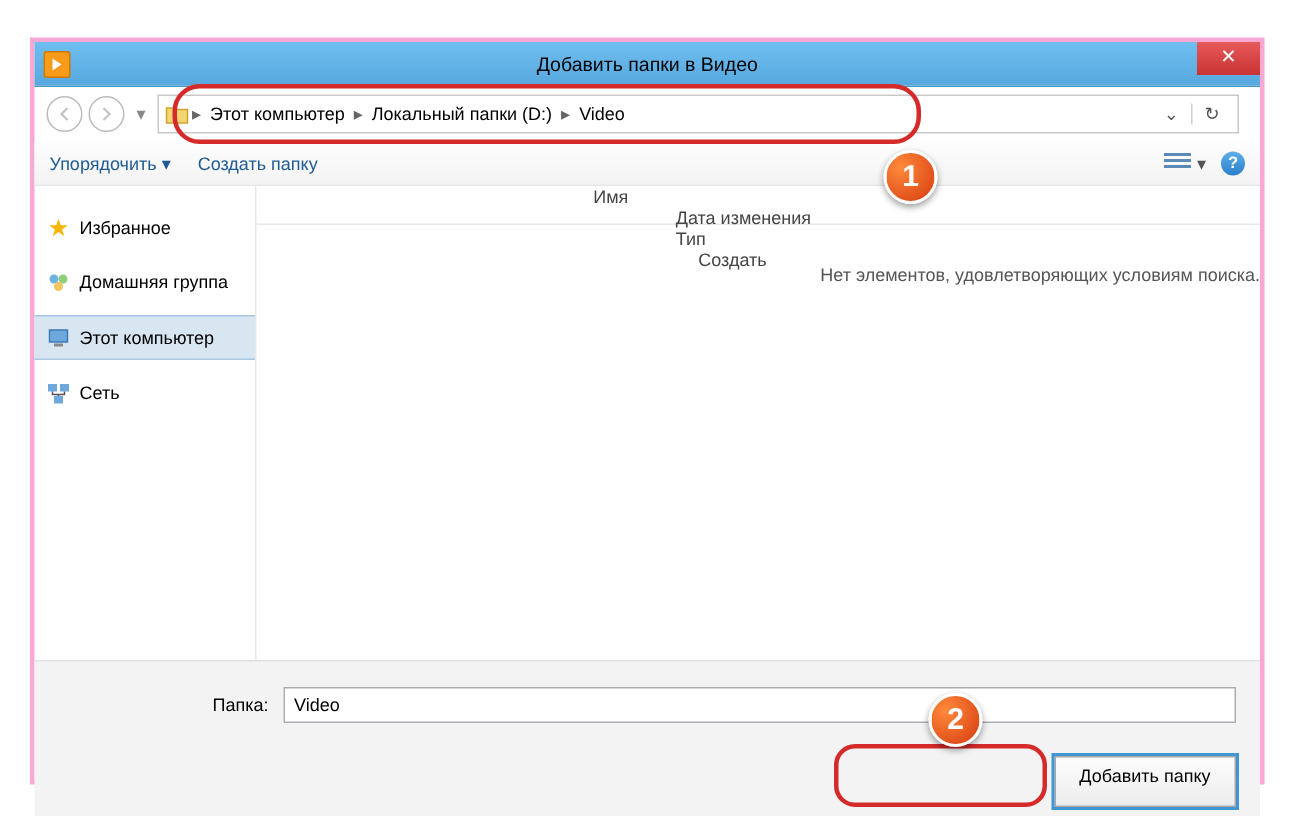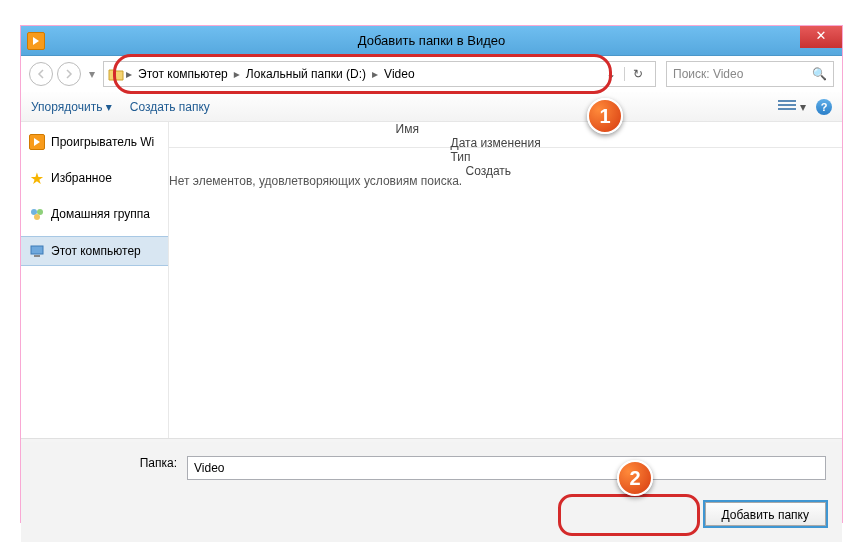--- a/index.html
+++ b/index.html
@@ -1,17 +1,17 @@
 <!DOCTYPE html>
 <html><head>
 <meta charset="utf-8">
 <style>
   * { box-sizing: border-box; margin: 0; padding: 0; font-family: "Segoe UI", Tahoma, sans-serif; font-size: 12px; }
   body { background: #fff; width: 864px; height: 544px; position: relative; }
-  .outer-frame { position: absolute; left: 20px; top: 25px; width: 823px; height: 498px; border: 1px solid #f9a8d4; background: #fff; }
+  .outer-frame { position: absolute; left: 20px; top: 25px; width: 823px; height: 498px; border: 3px solid #f9a8d4; background: #fff; }
   .titlebar { height: 30px; background: linear-gradient(#6fbef0,#56a8de); border-bottom: 1px solid #4b97c9; display: flex; align-items: center; position: relative; }
   .titlebar .app-icon { width: 18px; height: 18px; margin-left: 6px; background: #f89b1b; border: 1px solid #d07a00; border-radius: 2px; display:flex; align-items:center; justify-content:center; }
   .titlebar .app-icon::after { content:""; width:0; height:0; border-left:6px solid #fff; border-top:4px solid transparent; border-bottom:4px solid transparent; }
   .titlebar .title { position:absolute; left:0; right:0; text-align:center; font-size:13px; color:#000; }
   .titlebar .close-btn { position:absolute; right:0; top:0; width:42px; height:22px; background:linear-gradient(#e75a5a,#c83232); color:#fff; text-align:center; line-height:20px; font-size:13px; }
   .nav-row { height:36px; display:flex; align-items:center; padding:0 8px; gap:4px; position:relative; }
   .nav-arrow { width:24px; height:24px; border:1px solid #bcbcbc; border-radius:50%; display:flex; align-items:center; justify-content:center; color:#7a7a7a; background:#fff; }
   .nav-arrow.disabled { color:#c4c4c4; }
   .nav-arrow svg { width:10px; height:10px; }
   .addr-bar { flex:1; height:26px; border:1px solid #c9c9c9; display:flex; align-items:center; padding:0 4px; gap:2px; background:#fff; margin-right:6px; position:relative; }
@@ -32,28 +32,28 @@
   .view-icon span { height:2px; background:#5b8ab6; }
   .help-icon { width:16px; height:16px; border-radius:50%; background:linear-gradient(#5faee8,#2a7fc9); color:#fff; text-align:center; line-height:16px; font-weight:bold; font-size:11px; }
   .body-area { display:flex; height:316px; }
   .sidebar { width:148px; border-right:1px solid #e8e8e8; padding:6px 0; }
   .side-item { display:flex; align-items:center; gap:6px; padding:6px 8px; white-space:nowrap; overflow:hidden; }
   .side-item.sel { background:#d8e6f2; border:1px solid #a8c8e4; border-left:none; border-right:none; }
   .side-icon { width:16px; height:16px; flex-shrink:0; display:flex; align-items:center; justify-content:center; }
   .content { flex:1; position:relative; }
   .col-headers { height:26px; border-bottom:1px solid #e8e8e8; display:flex; align-items:center; color:#444;flex-direction:column; }
   .col-headers div { padding:0 10px; }
-  .empty-msg { text-align:left; color:#555; margin-top:26px; }
+  .empty-msg { text-align:right; color:#555; margin-top:26px; }
   .resize-bar { height:4px; background:#f4f4f4; border-top:1px solid #e0e0e0; }
   .bottom-area { background:#f3f3f3; padding:14px 16px 16px; }
-  .folder-row { display:flex; align-items:flex-start; gap:10px; margin-bottom:22px; }
+  .folder-row { display:flex; align-items:center; gap:10px; margin-bottom:22px; }
   .folder-row label { width:140px; text-align:right; color:#000; }
   .folder-row input { flex:1; height:24px; border:1px solid #abadb3; padding:0 6px; background:#fff; }
   .btn-row { display:flex; justify-content:flex-end; gap:12px; align-items:center; position:relative; }
-  .btn { height:24px; min-width:106px; border:1px solid #a8a8a8; background:linear-gradient(#fdfdfd,#ececec); padding:0 16px; text-align:center; line-height:24px; }
+  .btn { height:34px; min-width:106px; border:1px solid #a8a8a8; background:linear-gradient(#fdfdfd,#ececec); padding:0 16px; text-align:center; line-height:24px; }
   .btn.primary { outline:2px solid #3f96d2; outline-offset:0; }
   .highlight-btn { position:absolute; border:3px solid #d42a2a; border-radius:14px; pointer-events:none; }
   .star { color:#f7b500; font-size:16px; }
   .network-icon svg, .homegroup-icon svg, .pc-icon svg, .wmp-icon { width:16px; height:16px; }
   .wmp-icon { background:#f89b1b; border:1px solid #d07a00; border-radius:2px; position:relative; }
   .wmp-icon::after { content:""; position:absolute; left:4px; top:3px; width:0; height:0; border-left:6px solid #fff; border-top:4px solid transparent; border-bottom:4px solid transparent; }
 </style>
 </head>
 <body>
 
@@ -87,24 +87,20 @@
       <span class="sep">▸</span>
       <span class="crumb">Этот компьютер</span>
       <span class="sep">▸</span>
       <span class="crumb">Локальный папки (D:)</span>
       <span class="sep">▸</span>
       <span class="crumb">Video</span>
       <span class="drop">⌄</span>
       <span class="refresh">↻</span>
     </div>
 
-    <div class="search-box">
-      <span>Поиск: Video</span>
-      <span class="sicon">🔍</span>
-    </div>
 
     <div class="highlight-addr" style="left:92px; top:-2px; width:499px; height:40px;"></div>
   </div>
 
   <div class="callout" style="left:566px; top:72px;">1</div>
 
   <div class="toolbar-row">
     <span class="tb-item"><span>Упорядочить</span> ▾</span>
     <span class="tb-item">Создать папку</span>
     <div class="right">
@@ -115,24 +111,20 @@
             <span></span>
           </span>
         <span style="color:#555">▾</span>
       </span>
       <span class="help-icon">?</span>
     </div>
   </div>
 
   <div class="body-area">
     <div class="sidebar">
-      <div class="side-item">
-        <span class="side-icon wmp-icon"></span>
-        <span>Проигрыватель Wi</span>
-      </div>
       <div style="height:8px"></div>
       <div class="side-item">
         <span class="side-icon star">★</span>
         <span>Избранное</span>
       </div>
       <div style="height:8px"></div>
       <div class="side-item">
         <span class="side-icon homegroup-icon">
           <svg viewBox="0 0 16 16">
               <circle cx="5" cy="6" r="3" fill="#6fb3e0"></circle>
@@ -146,20 +138,31 @@
       <div class="side-item sel">
         <span class="side-icon pc-icon">
           <svg viewBox="0 0 16 16">
               <rect x="2" y="3" width="12" height="8" fill="#6fa8dc" stroke="#3d7bb6"></rect>
               <rect x="5" y="12" width="6" height="2" fill="#888"></rect>
             </svg>
         </span>
         <span>Этот компьютер</span>
       </div>
       <div style="height:8px"></div>
+      <div class="side-item">
+        <span class="side-icon network-icon">
+          <svg viewBox="0 0 16 16">
+              <rect x="1" y="2" width="6" height="5" fill="#6fa8dc"></rect>
+              <rect x="9" y="2" width="6" height="5" fill="#6fa8dc"></rect>
+              <rect x="5" y="10" width="6" height="5" fill="#6fa8dc"></rect>
+              <path d="M4 7 v2 h8 v-2 M8 9 v1" stroke="#555" fill="none"></path>
+            </svg>
+        </span>
+        <span>Сеть</span>
+      </div>
     </div>
 
     <div class="content">
       <div class="col-headers">
         <div style="width:240px">Имя</div>
         <div style="width:130px">Дата изменения</div>
         <div style="width:130px">Тип</div>
         <div style="width:100px">Создать</div>
       </div>
       <div class="empty-msg">Нет элементов, удовлетворяющих условиям поиска.</div>

